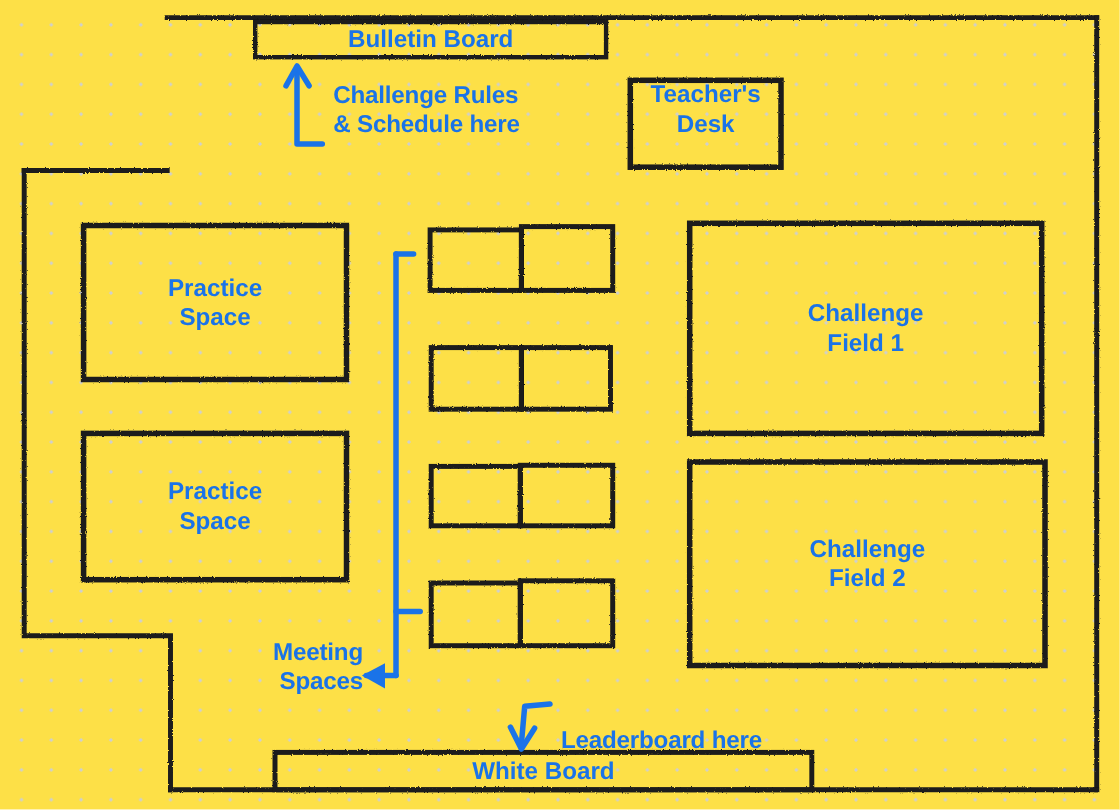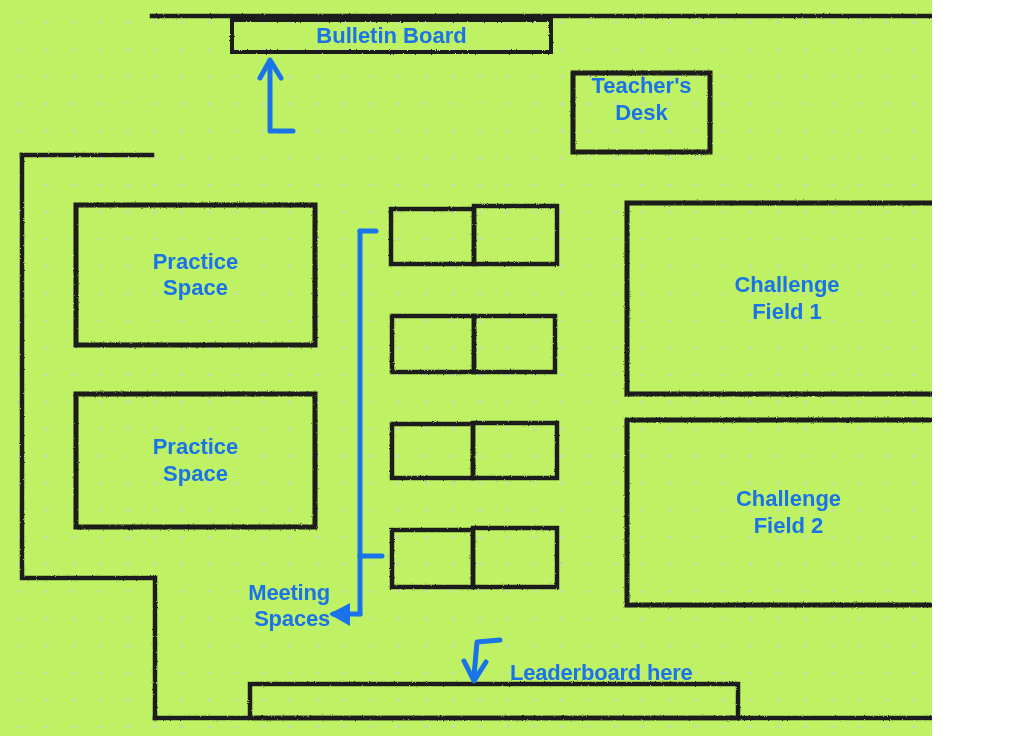--- a/index.html
+++ b/index.html
@@ -6,23 +6,23 @@
   html, body {
     margin: 0;
     padding: 0;
     background: #ffffff;
   }
   body {
     font-family: "Liberation Sans", sans-serif;
   }
   #stage {
     position: relative;
-    width: 932px;
+    width: 1018px;
     height: 736px;
-    background: #bef264;
+    background: #fde047;
     overflow: hidden;
     text-decoration: underline;
   }
   
   #dotgrid {
     position: absolute;
     inset: 0;
     background-image: radial-gradient(circle, #cfcfcf 1.3px, rgba(0,0,0,0) 1.6px);
     background-size: 27.1px 27.1px;
     background-position: 6px 9px;
@@ -173,20 +173,23 @@
 
   <div class="rect-label" style="left:76px; top:394px; width:239px; height:133px;">Practice
 Space</div>
 
   <div class="rect-label" style="left:627px; top:203px; width:320px; height:191px;">Challenge
 Field 1</div>
 
   <div class="rect-label" style="left:627px; top:420px; width:323px; height:185px;">Challenge
 Field 2</div>
 
+  <div class="rect-label" style="left:250px; top:684px; width:488px; height:34px;">White Board</div>
 
+  <div class="lbl note" style="left:303px; top:74px; width:230px;">Challenge Rules
+&amp; Schedule here</div>
 
   <div class="lbl note" style="left:212px; top:580px; width:118px; text-align:right;">Meeting
 Spaces</div>
 
   <div class="lbl note" style="left:510px; top:660px; width:260px;">Leaderboard here</div>
 
 </div>
 
 </body></html>

